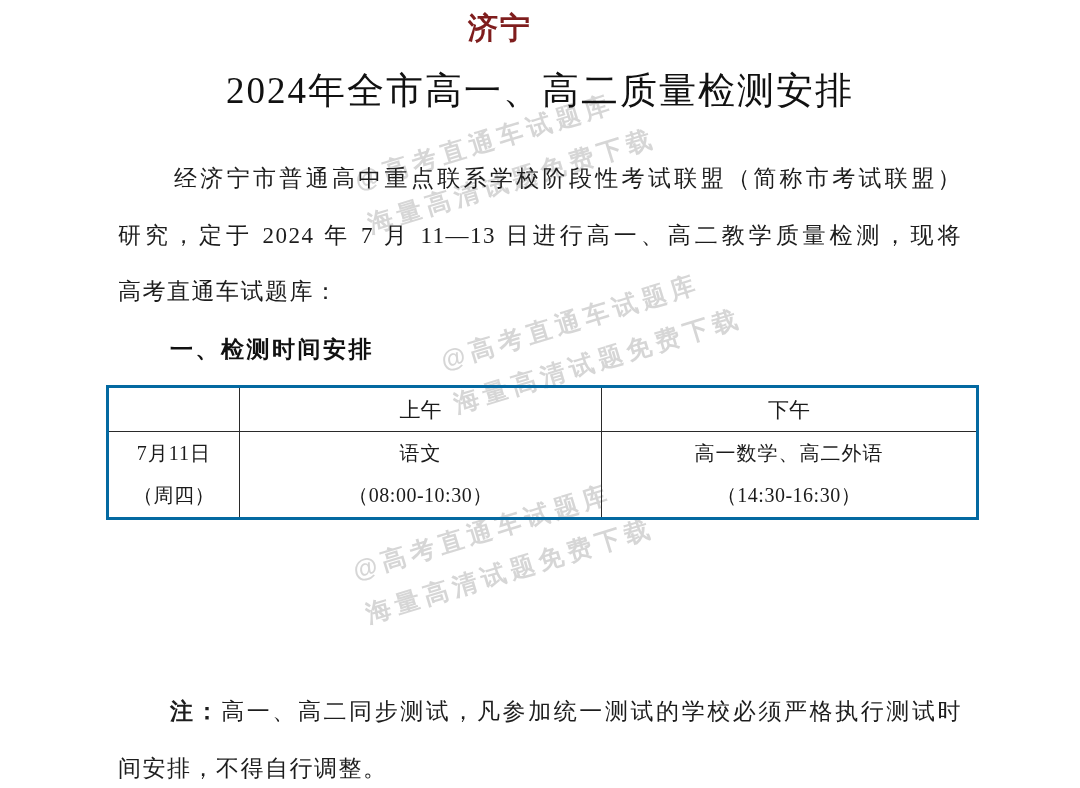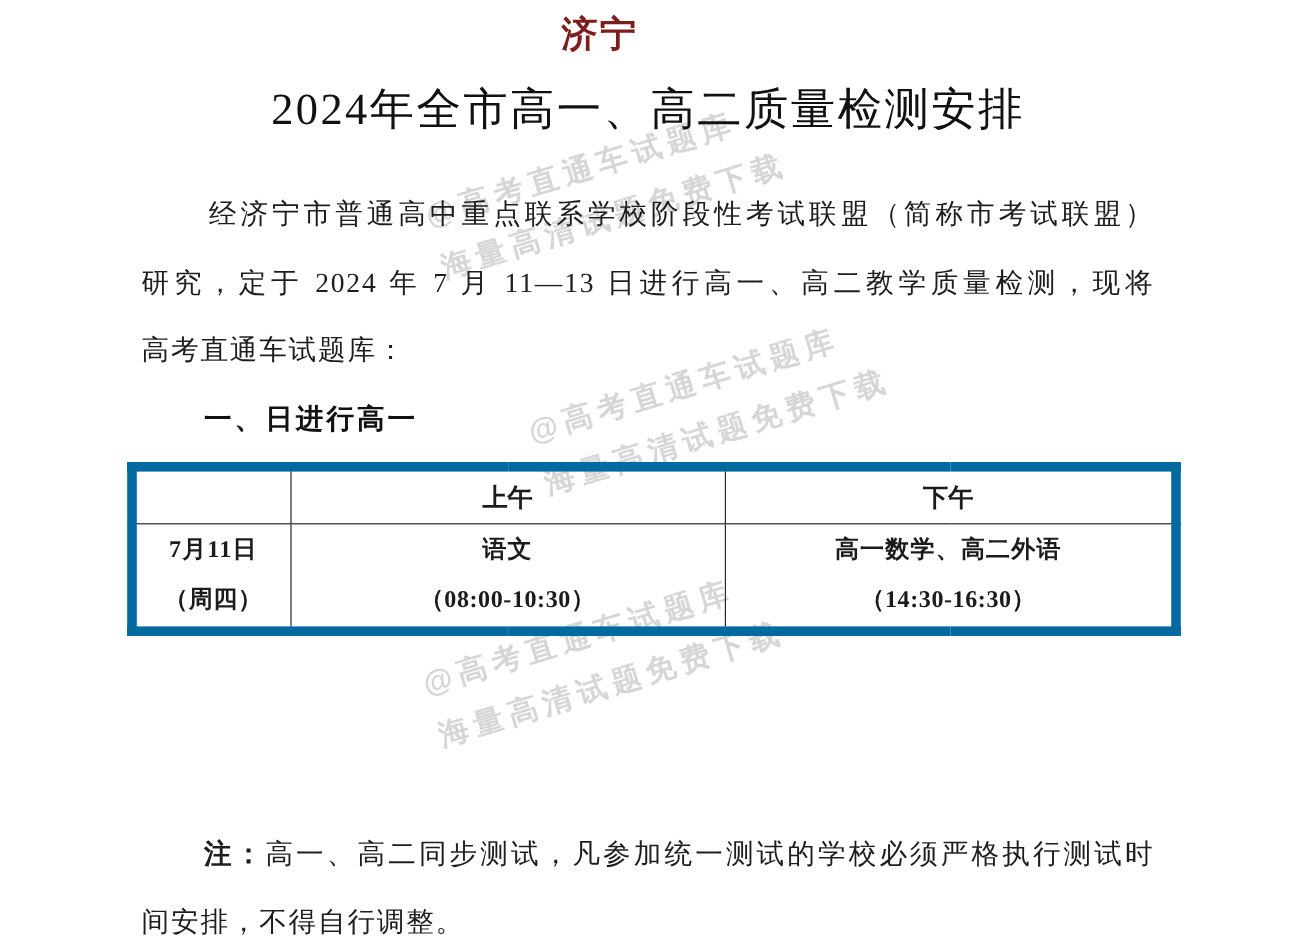--- a/index.html
+++ b/index.html
@@ -35,21 +35,21 @@
     font-size:23px;font-weight:bold;letter-spacing:2.5px;color:#111;
   }
   table.sched{
     position:absolute;top:385px;left:106px;width:870px;
     border-collapse:collapse;table-layout:fixed;
     font-size:20px;color:#1b1b1b;
   }
   table.sched td{
     border:1px solid #2a2a2a;text-align:center;vertical-align:middle;padding:0;
   }
-  table.sched{border:8px solid #0369a1;font-weight:bold;}
+  table.sched{border:3px solid #0369a1;}
   tr.hdr td{height:43px;font-size:21px;}
   tr.datarow td{height:85px;}
   .cl1{line-height:25px;margin-bottom:17px;letter-spacing:1px;}
   .cl2{line-height:25px;letter-spacing:0.5px;}
   .note{
     position:absolute;top:686px;left:118px;width:844px;
     font-size:23px;letter-spacing:1.5px;
   }
   .note .nlabel{font-weight:bold;}
   .note .line{height:55px;line-height:55px;}
@@ -76,21 +76,21 @@
   <div class="site-tag">济宁</div>
 
   <h1 class="doc-title">2024年全市高一、高二质量检测安排</h1>
 
   <div class="intro">
     <div class="line just indent">经济宁市普通高中重点联系学校阶段性考试联盟（简称市考试联盟）</div>
     <div class="line just">研究，定于 2024 年 7 月 11—13 日进行高一、高二教学质量检测，现将</div>
     <div class="line">高考直通车试题库：</div>
   </div>
 
-  <div class="section-heading">一、日进行高一</div>
+  <div class="section-heading">一、检测时间安排</div>
 
   <table class="sched">
     <colgroup>
       <col style="width:132px">
         <col style="width:182px">
         <col style="width:180px">
         <col style="width:188px">
         <col style="width:188px">
     </colgroup>
     <tbody>

